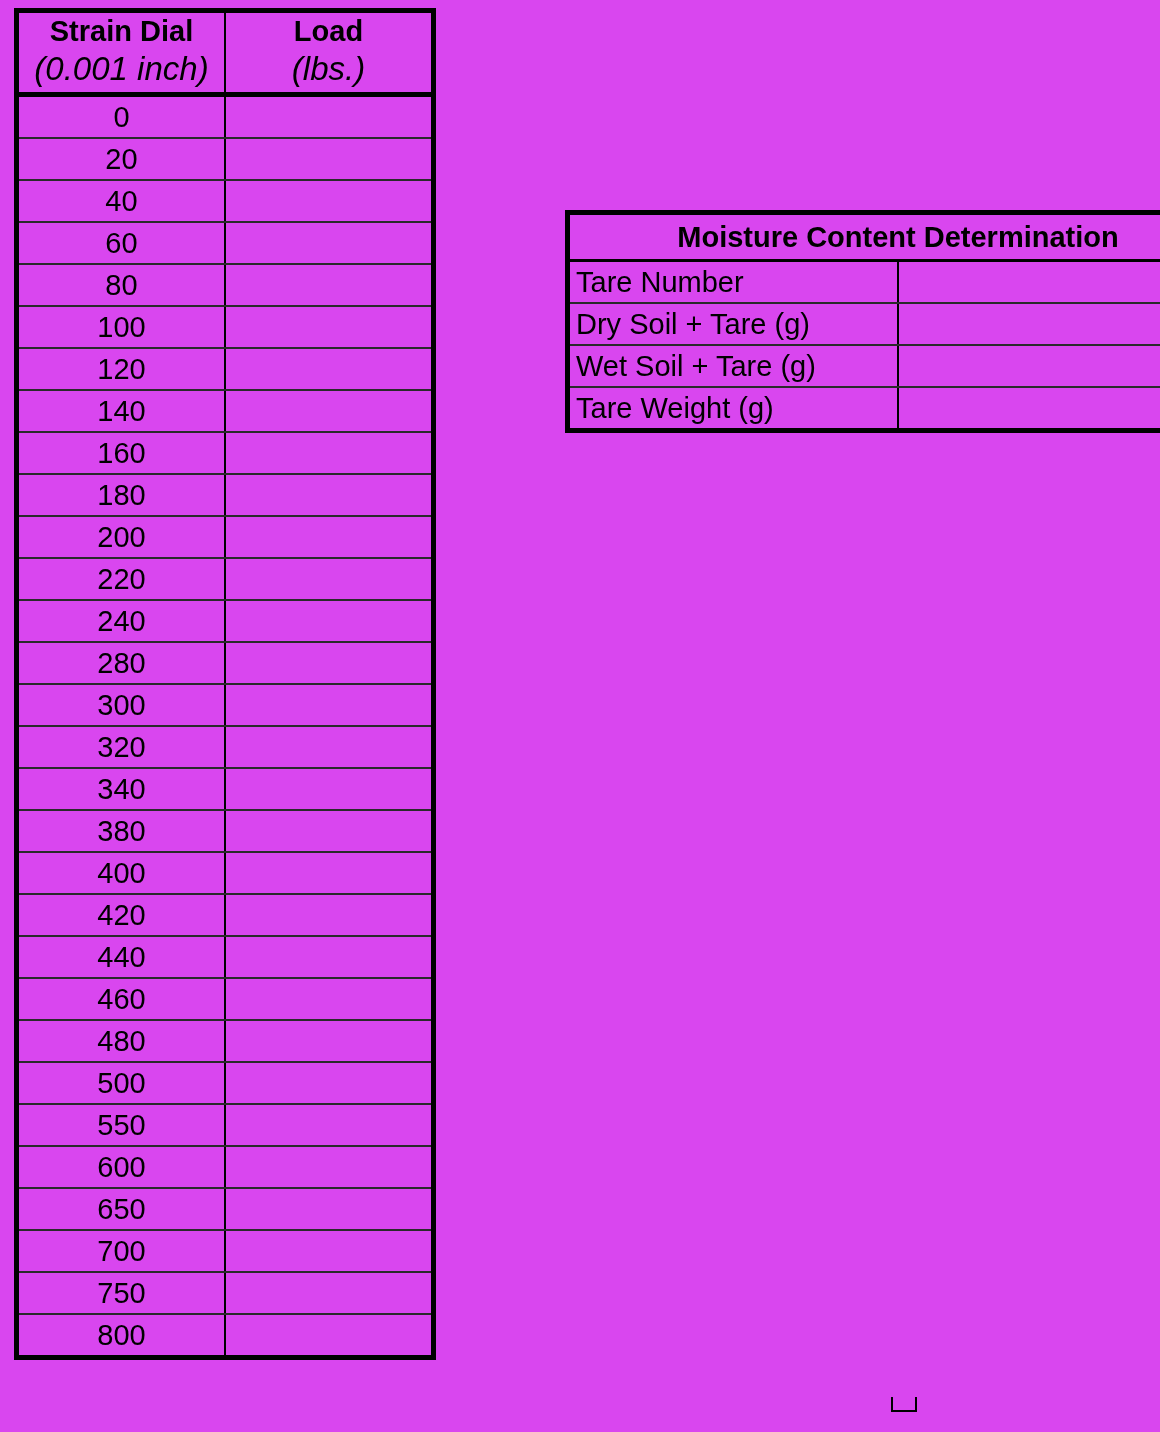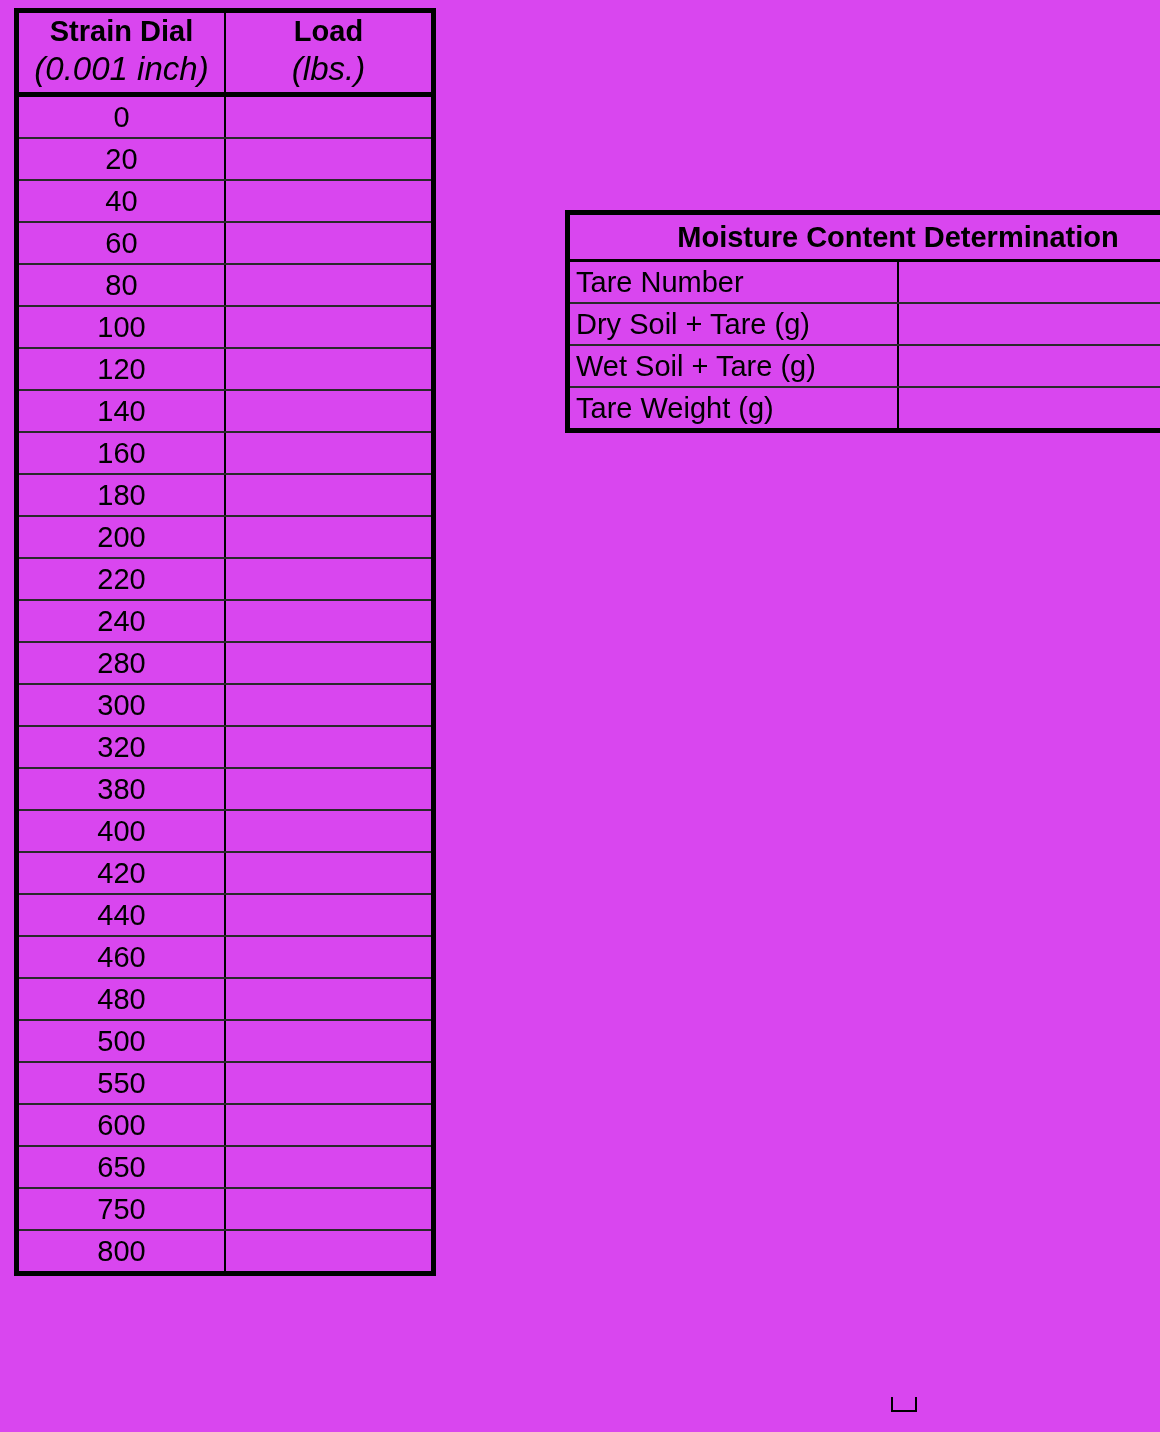--- a/index.html
+++ b/index.html
@@ -196,20 +196,24 @@
         </tr>
         <tr>
           <td class="strain-cell">300</td>
           <td class="load-cell"></td>
         </tr>
         <tr>
           <td class="strain-cell">320</td>
           <td class="load-cell"></td>
         </tr>
         <tr>
+          <td class="strain-cell">340</td>
+          <td class="load-cell"></td>
+        </tr>
+        <tr>
           <td class="strain-cell">380</td>
           <td class="load-cell"></td>
         </tr>
         <tr>
           <td class="strain-cell">400</td>
           <td class="load-cell"></td>
         </tr>
         <tr>
           <td class="strain-cell">420</td>
           <td class="load-cell"></td>
@@ -233,20 +237,24 @@
         <tr>
           <td class="strain-cell">550</td>
           <td class="load-cell"></td>
         </tr>
         <tr>
           <td class="strain-cell">600</td>
           <td class="load-cell"></td>
         </tr>
         <tr>
           <td class="strain-cell">650</td>
+          <td class="load-cell"></td>
+        </tr>
+        <tr>
+          <td class="strain-cell">700</td>
           <td class="load-cell"></td>
         </tr>
         <tr>
           <td class="strain-cell">750</td>
           <td class="load-cell"></td>
         </tr>
         <tr>
           <td class="strain-cell">800</td>
           <td class="load-cell"></td>
         </tr>

